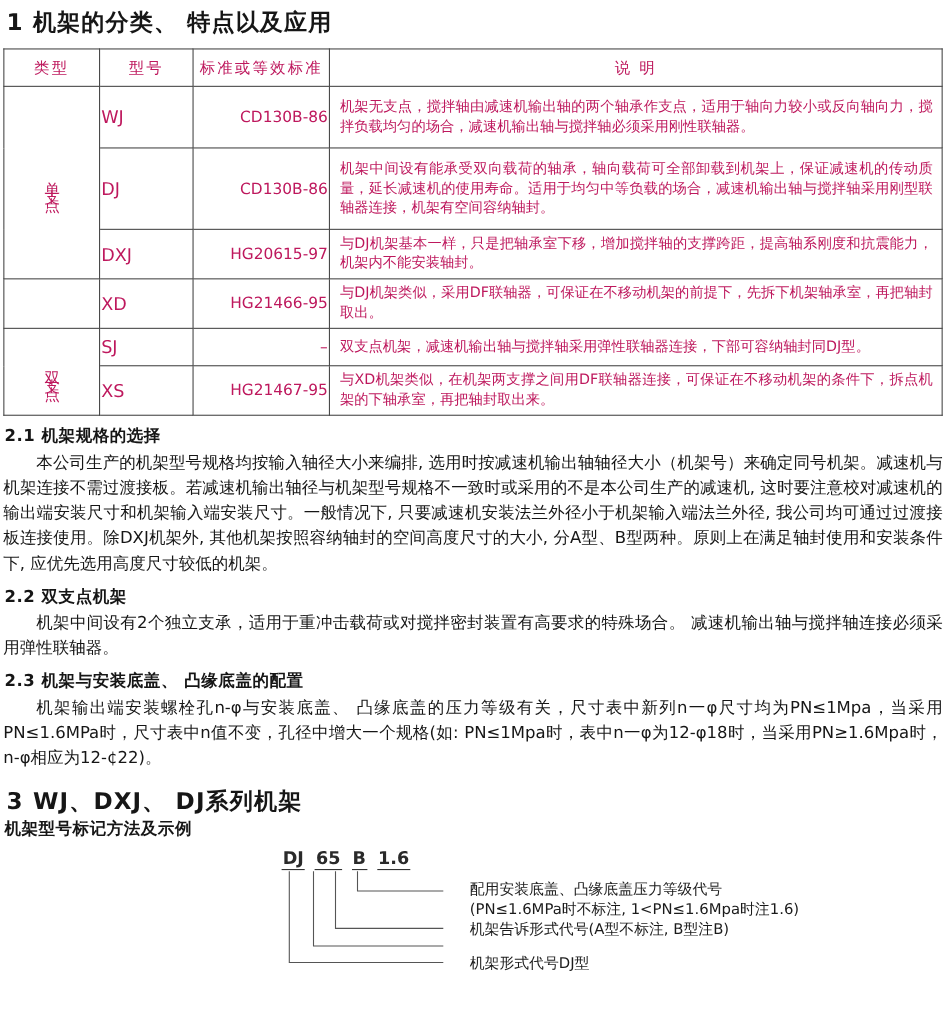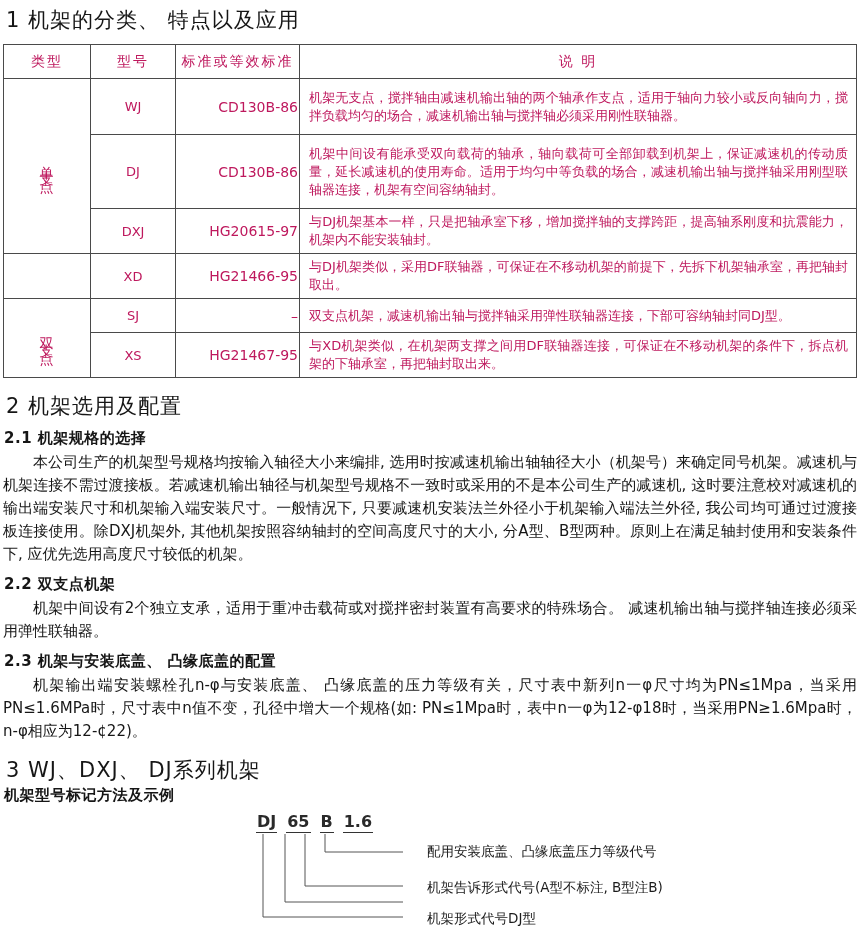--- a/index.html
+++ b/index.html
@@ -5,21 +5,21 @@
   html,body { margin:0; padding:0; background:#ffffff; }
   body {
     width:860px; height:937px;
     color:#161616;
     font-family:"DejaVu Sans","Liberation Sans",sans-serif;
     overflow:hidden;
   }
   .page { padding:4px 3px 0 3px; box-sizing:border-box; width:860px; }
 
   .h-big {
-    font-size:21px; font-weight:normal; letter-spacing:1px;
+    font-size:21px; font-weight:bold; letter-spacing:1px;
     margin:2px 0 10px 3px;
   }
   .h-sub {
     font-size:15px; font-weight:bold; letter-spacing:0.5px;
     margin:9px 0 3px 1px;
   }
   .para {
     font-size:15px; line-height:23px; text-align:justify;
     text-indent:2em; margin:2px 0 4px 0;
   }
@@ -27,21 +27,21 @@
   table.cls {
     width:854px; border-collapse:collapse; table-layout:fixed;
     font-size:13px; color:#be185d;
   }
   table.cls th, table.cls td { border:1px solid #4a4a4a; }
   table.cls th {
     font-weight:normal; font-size:14px; height:31px;
     text-align:center; letter-spacing:2px;
   }
   td.c-type { width:84px; text-align:center; vertical-align:middle; }
-  td.c-model { width:82px; text-align:center; font-size:13px; }
+  td.c-model { width:82px; text-align:left; font-size:16px; }
   td.c-std { width:121px; text-align:right; font-size:14px; }
   td.c-desc {
     text-align:left; vertical-align:middle;
     padding:4px 8px 4px 9px; line-height:18px; text-align:justify;
   }
   .vtext {
     writing-mode:vertical-rl; text-orientation:upright;
     letter-spacing:7px; font-size:14px; display:inline-block;
   }
 
@@ -100,21 +100,20 @@
         <td class="c-desc">双支点机架，减速机输出轴与搅拌轴采用弹性联轴器连接，下部可容纳轴封同DJ型。</td>
       </tr>
       <tr style="height:42px">
         <td class="c-model">XS</td>
         <td class="c-std">HG21467-95</td>
         <td class="c-desc">与XD机架类似，在机架两支撑之间用DF联轴器连接，可保证在不移动机架的条件下，拆点机架的下轴承室，再把轴封取出来。</td>
       </tr>
     </tbody>
   </table>
 
-  <div class="h-big" style="margin-top:14px; margin-bottom:4px;">2 机架选用及配置</div>
 
   <div class="h-sub">2.1 机架规格的选择</div>
   <div class="para">本公司生产的机架型号规格均按输入轴径大小来编排, 选用时按减速机输出轴轴径大小（机架号）来确定同号机架。减速机与机架连接不需过渡接板。若减速机输出轴径与机架型号规格不一致时或采用的不是本公司生产的减速机, 这时要注意校对减速机的输出端安装尺寸和机架输入端安装尺寸。一般情况下, 只要减速机安装法兰外径小于机架输入端法兰外径, 我公司均可通过过渡接板连接使用。除DXJ机架外, 其他机架按照容纳轴封的空间高度尺寸的大小, 分A型、B型两种。原则上在满足轴封使用和安装条件下, 应优先选用高度尺寸较低的机架。</div>
 
   <div class="h-sub">2.2 双支点机架</div>
   <div class="para">机架中间设有2个独立支承，适用于重冲击载荷或对搅拌密封装置有高要求的特殊场合。 减速机输出轴与搅拌轴连接必须采用弹性联轴器。</div>
 
   <div class="h-sub">2.3 机架与安装底盖、 凸缘底盖的配置</div>
   <div class="para">机架输出端安装螺栓孔n-φ与安装底盖、 凸缘底盖的压力等级有关，尺寸表中新列n一φ尺寸均为PN≤1Mpa，当采用PN≤1.6MPa时，尺寸表中n值不变，孔径中增大一个规格(如: PN≤1Mpa时，表中n一φ为12-φ18时，当采用PN≥1.6Mpa时，n-φ相应为12-¢22)。</div>
 
@@ -129,20 +128,21 @@
       <polyline points="260,26 260,109 400,109" fill="none" stroke="#555" stroke-width="1"></polyline>
     </svg>
     <div class="code-row">
       <span class="code-part">DJ</span>
       <span class="code-part">65</span>
       <span class="code-part">B</span>
       <span class="code-part">1.6</span>
     </div>
     <div class="dlabel" style="top:34px;">
       <div>配用安装底盖、凸缘底盖压力等级代号</div>
+      <div>(PN≤1.6MPa时不标注, 1&lt;PN≤1.6Mpa时注1.6)</div>
     </div>
     <div class="dlabel" style="top:70px;">
       <div>机架告诉形式代号(A型不标注, B型注B)</div>
     </div>
     <div class="dlabel" style="top:101px;">
       <div>机架形式代号DJ型</div>
     </div>
   </div>
 
 </div>

